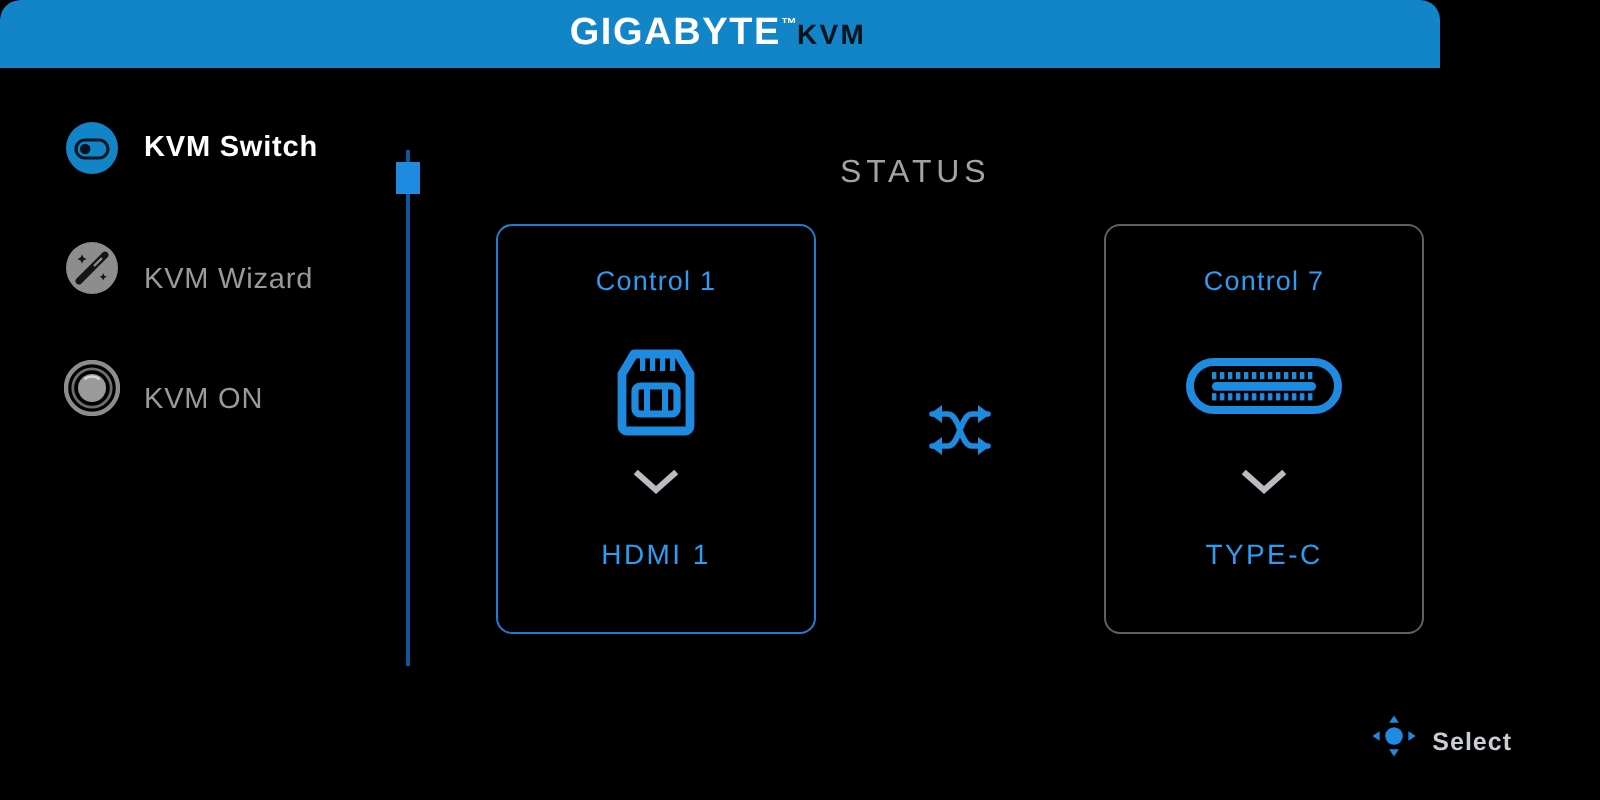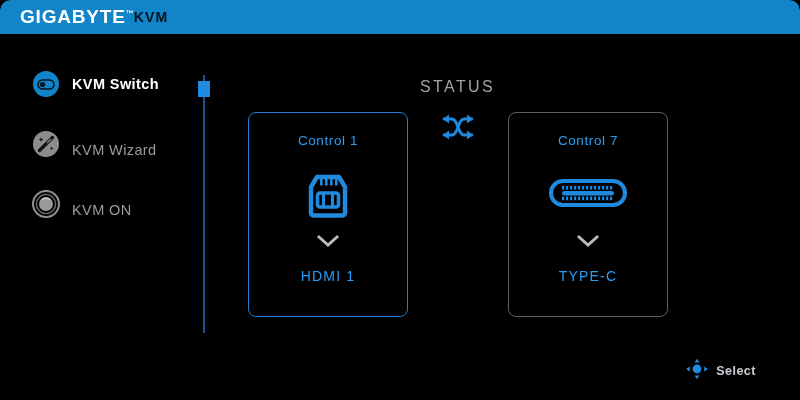--- a/index.html
+++ b/index.html
@@ -18,27 +18,27 @@
     height: 400px;
     background: #000000;
     border-radius: 10px;
     overflow: hidden;
   }
 
   
   .header {
     position: absolute;
     left: 0; top: 0;
-    width: 800px;
+    width: 720px;
     height: 34px;
     background: #1284c8;
     border-radius: 10px 10px 0 0;
     display: flex;
     align-items: center;
-    justify-content: flex-start;
+    justify-content: center;
     padding: 0 22px 0 20px;
   }
   .brand {
     color: #ffffff;
     font-size: 19px;
     font-weight: bold;
     letter-spacing: 0.8px;
     position: relative;
     font-family: "Liberation Sans", sans-serif;
   }
@@ -54,21 +54,21 @@
     font-weight: bold;
     letter-spacing: 1.2px;
   }
 
   
   .sidebar {
     position: absolute;
     left: 0; top: 34px;
     width: 200px;
     height: 320px;
-    padding-top: 28px;
+    padding-top: 18px;
   }
   .menu-item {
     display: flex;
     align-items: center;
     height: 44px;
     padding-left: 32px;
     margin-bottom: 16px;
     gap: 12px;
   }
   .menu-icon {
@@ -118,24 +118,24 @@
     color: #a3a3a3;
     font-size: 16px;
     letter-spacing: 2.4px;
     font-family: "Liberation Sans", sans-serif;
   }
 
   .panels {
     position: absolute;
     left: 248px;
     top: 112px;
-    width: 420px;
+    width: 464px;
     height: 205px;
     display: flex;
-    align-items: flex-start;
+    align-items: center;
     justify-content: space-between;
   }
 
   .panel {
     width: 160px;
     height: 205px;
     border-radius: 8px;
     display: flex;
     flex-direction: column;
     align-items: center;

